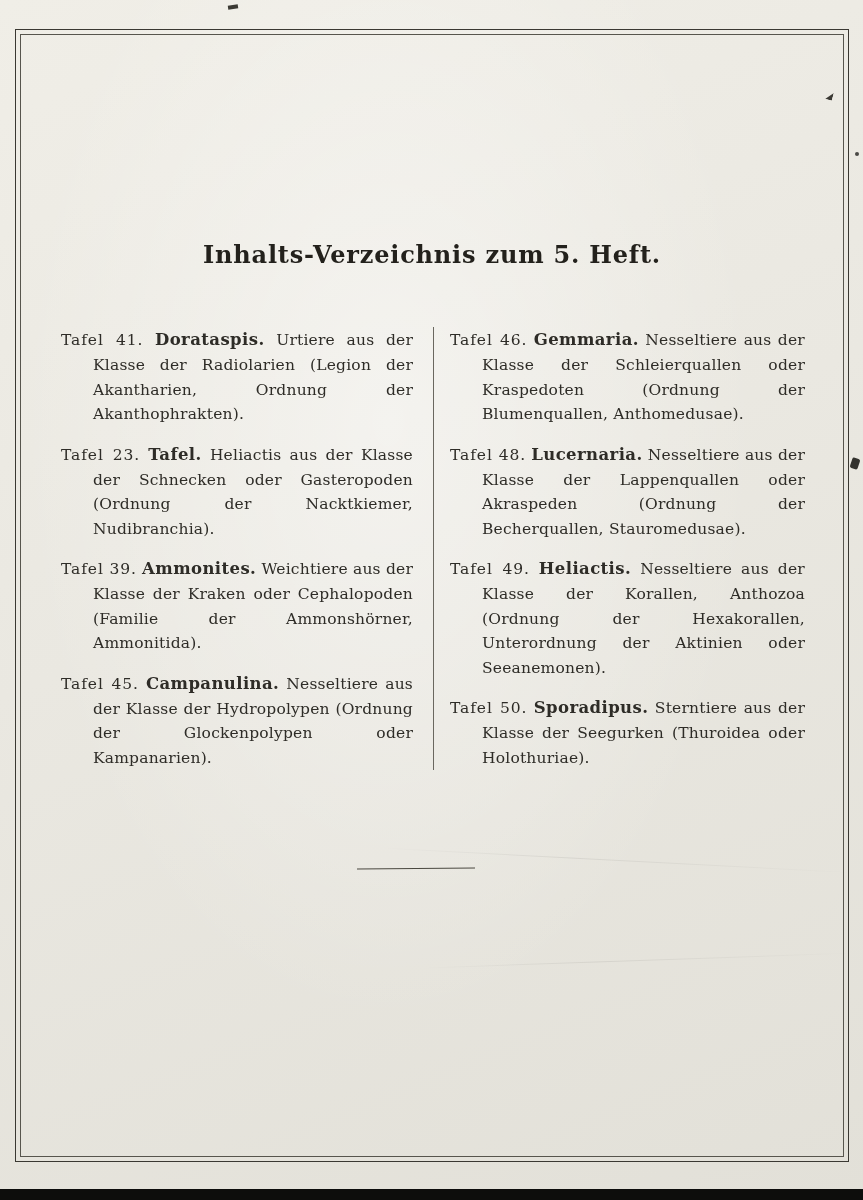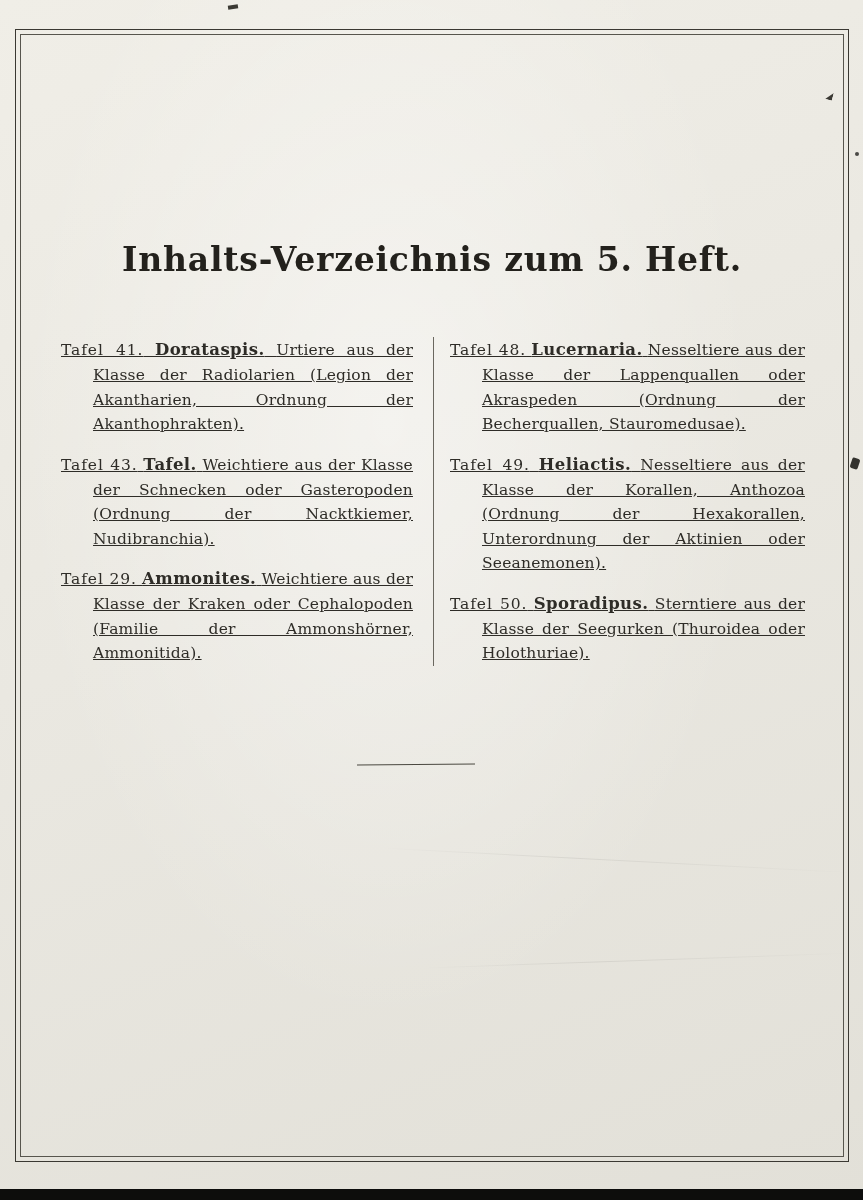--- a/index.html
+++ b/index.html
@@ -33,21 +33,21 @@
   }
   .content {
     position: absolute;
     left: 21px; right: 20px; top: 35px; bottom: 44px;
     padding-top: 205px;
     box-sizing: border-box;
   }
   .title {
     margin: 0 0 58px 0;
     text-align: center;
-    font-size: 33px;
+    font-size: 24px;
     font-weight: bold;
     letter-spacing: 0.8px;
     color: #23211c;
     font-style: normal;
   }
   .columns {
     display: flex;
     padding: 0 38px 0 40px;
   }
   .col {
@@ -63,21 +63,20 @@
   }
   .entry {
     margin: 0 0 15px 0;
     padding-left: 32px;
     text-indent: -32px;
     text-align: justify;
     font-size: 15.5px;
     line-height: 1.58;
     color: #2e2c27;
     letter-spacing: 0.2px;
-    text-decoration: underline;
   }
   .entry:last-child { margin-bottom: 0; }
   .lbl { letter-spacing: 0.9px; }
   .sp  { font-weight: bold; font-size: 16.5px; letter-spacing: 0.4px; }
   .end-rule {
     width: 118px;
     height: 0;
     border-top: 1.5px solid #4a4840;
     margin: 98px auto 0 auto;
     transform: translateX(-16px) rotate(-0.4deg);
@@ -114,29 +113,31 @@
 
     <h1 class="title">Inhalts-Verzeichnis zum 5. Heft.</h1>
 
     <div class="columns">
 
       <div class="col col-left">
 
         <p class="entry"><span class="lbl">Tafel 41.</span> <span class="sp">Dorataspis.</span> <span class="desc">Urtiere aus der Klasse der Radiolarien (Legion der Akantharien, Ordnung der Akanthophrakten).</span></p>
 
 
-        <p class="entry"><span class="lbl">Tafel 43.</span> <span class="sp">Tafel.</span> <span class="desc">Weichtiere aus der Klasse der Schnecken oder Gasteropoden (Ordnung der Nacktkiemer, Nudibranchia).</span></p>
+        <p class="entry"><span class="lbl">Tafel 23.</span> <span class="sp">Tafel.</span> <span class="desc">Heliactis aus der Klasse der Schnecken oder Gasteropoden (Ordnung der Nacktkiemer, Nudibranchia).</span></p>
 
-        <p class="entry"><span class="lbl">Tafel 29.</span> <span class="sp">Ammonites.</span> <span class="desc">Weichtiere aus der Klasse der Kraken oder Cephalopoden (Familie der Ammonshörner, Ammonitida).</span></p>
+        <p class="entry"><span class="lbl">Tafel 39.</span> <span class="sp">Ammonites.</span> <span class="desc">Weichtiere aus der Klasse der Kraken oder Cephalopoden (Familie der Ammonshörner, Ammonitida).</span></p>
 
+        <p class="entry"><span class="lbl">Tafel 45.</span> <span class="sp">Campanulina.</span> <span class="desc">Nesseltiere aus der Klasse der Hydropolypen (Ordnung der Glockenpolypen oder Kampanarien).</span></p>
 
       </div>
 
       <div class="col col-right">
 
+        <p class="entry"><span class="lbl">Tafel 46.</span> <span class="sp">Gemmaria.</span> <span class="desc">Nesseltiere aus der Klasse der Schleierquallen oder Kraspedoten (Ordnung der Blumenquallen, Anthomedusae).</span></p>
 
 
         <p class="entry"><span class="lbl">Tafel 48.</span> <span class="sp">Lucernaria.</span> <span class="desc">Nesseltiere aus der Klasse der Lappenquallen oder Akraspeden (Ordnung der Becherquallen, Stauromedusae).</span></p>
 
         <p class="entry"><span class="lbl">Tafel 49.</span> <span class="sp">Heliactis.</span> <span class="desc">Nesseltiere aus der Klasse der Korallen, Anthozoa (Ordnung der Hexakorallen, Unterordnung der Aktinien oder Seeanemonen).</span></p>
 
         <p class="entry"><span class="lbl">Tafel 50.</span> <span class="sp">Sporadipus.</span> <span class="desc">Sterntiere aus der Klasse der Seegurken (Thuroidea oder Holothuriae).</span></p>
 
       </div>
 

